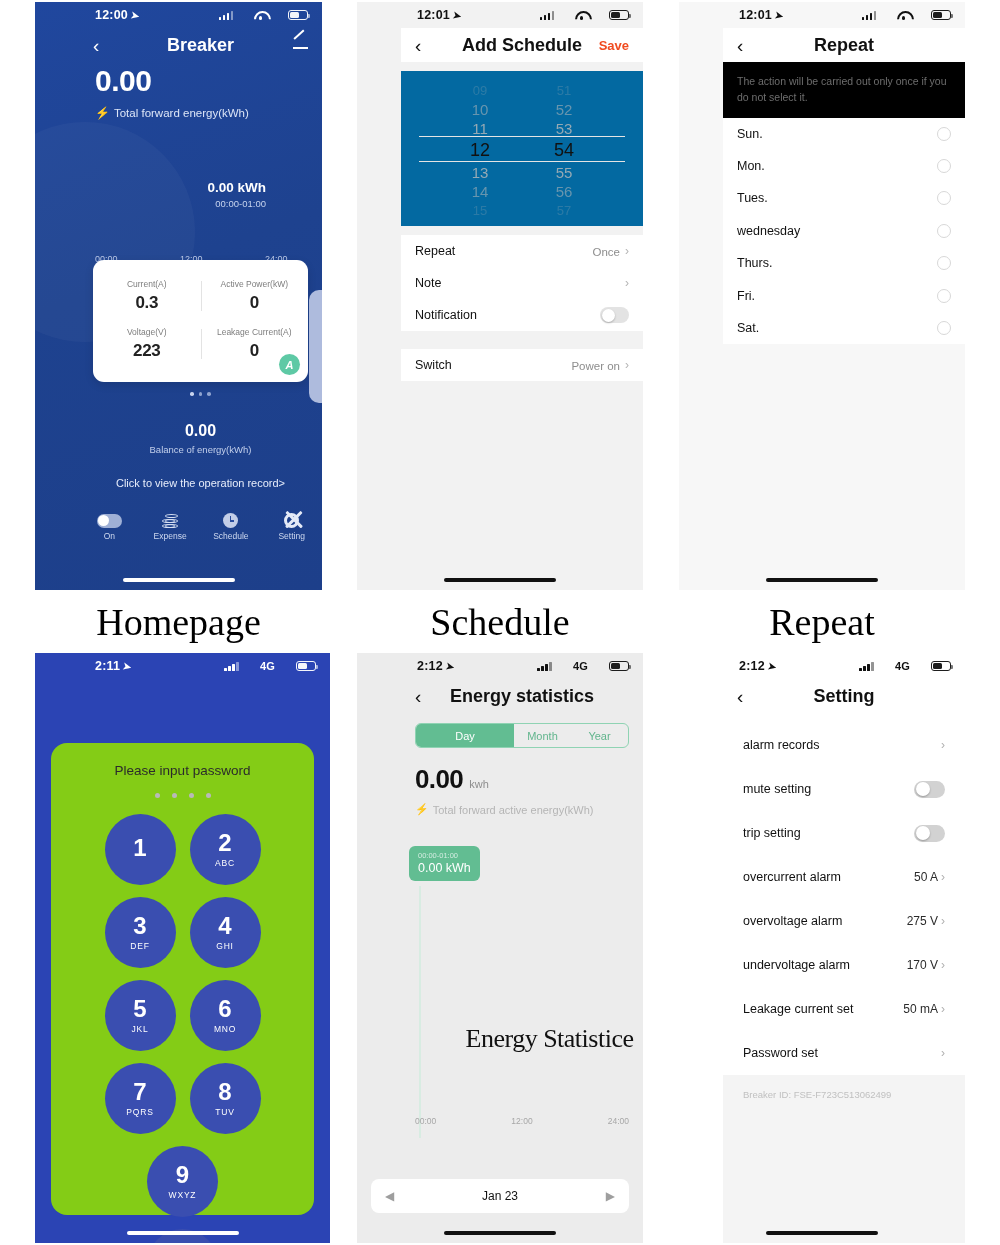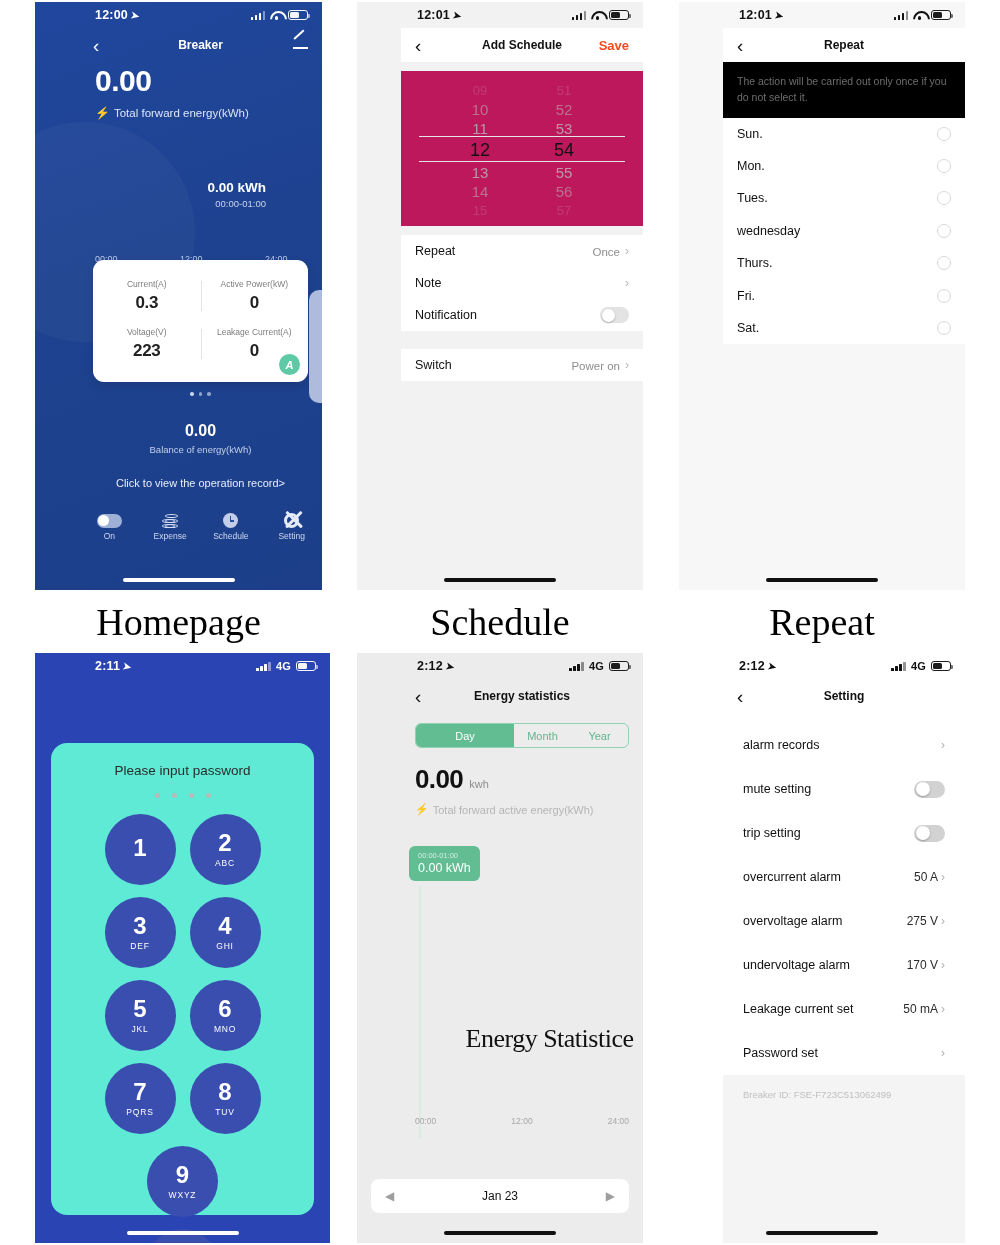--- a/index.html
+++ b/index.html
@@ -14,21 +14,21 @@
   .phone { position: absolute; overflow: hidden; padding-left: 44px; }
 
   
   .statusbar {
     height: 26px; display: flex; align-items: center;
     justify-content: space-between; padding: 0 14px 0 16px;
     font-size: 12.5px; font-weight: bold; letter-spacing: .2px;
   }
   .sb-left { display: flex; align-items: center; gap: 3px; }
   .loc-arrow { font-size: 10px; display:inline-block; transform: rotate(12deg); }
-  .sb-right { display: flex; align-items: center; gap: 5px; }
+  .sb-right { display: flex; align-items: center; gap: 21px; }
   .bars { display: flex; align-items: flex-end; gap: 1.5px; height: 10px; }
   .bars i { display: block; width: 2.5px; background: currentColor; border-radius: .5px; }
   .bars i:nth-child(1){height:3px;} .bars i:nth-child(2){height:5px;}
   .bars i:nth-child(3){height:7px;} .bars i:nth-child(4){height:9px;opacity:.45;}
   .wifi { position: relative; width: 13px; height: 10px; }
   .wifi::before{
     content:""; position:absolute; left:0; top:1px; width:13px; height:13px;
     border:2.4px solid currentColor; border-radius:50%;
     clip-path: polygon(0 0,100% 0,100% 48%,0 48%);
   }
@@ -40,21 +40,21 @@
           border-radius: 3px; position: relative; opacity:.95; }
   .batt::after{ content:""; position:absolute; right:-3.4px; top:3px; width:2px;height:4px;
                 background: currentColor; border-radius:0 1px 1px 0; opacity:.6;}
   .batt i{ position:absolute; left:1.4px; top:1.4px; bottom:1.4px; width:9px;
            background: currentColor; border-radius:1.5px;}
   .net-label { font-size: 11px; font-weight: bold; }
 
   
   .navbar { height: 34px; display:flex; align-items:center; position:relative; padding:0 14px; }
   .nav-title { position:absolute; left:0; right:0; text-align:center;
-               font-size:12px; font-weight:bold; pointer-events:none; }
+               font-size:18px; font-weight:bold; pointer-events:none; }
   .chev-back { font-size:19px; font-weight:300; line-height:1; cursor:pointer; }
   .nav-right { margin-left:auto; font-size:13px; font-weight:bold; }
 
   .home-indicator { position:absolute; bottom:8px; left:50%; transform:translateX(-50%);
                     width:112px; height:4.5px; border-radius:3px; }
 
   
   #p1 { left:35px; top:2px; width:287px; height:588px;
         background: linear-gradient(160deg,#20479e 0%,#1e428f 45%,#1d3f8a 100%);
         color:#fff; }
@@ -112,21 +112,21 @@
   .gearico{width:15px;height:15px;border-radius:50%;border:3.6px solid #e4eaf7;position:relative;}
   .gearico::before{content:"";position:absolute;left:-4.6px;top:2.4px;width:22px;height:3.4px;
                    background:#e4eaf7;border-radius:1px;transform:rotate(45deg);}
   .gearico::after{content:"";position:absolute;left:-4.6px;top:2.4px;width:22px;height:3.4px;
                   background:#e4eaf7;border-radius:1px;transform:rotate(-45deg);}
 
   
   #p2 { left:357px; top:2px; width:286px; height:588px; background:#f2f2f2; color:#111; }
   #p2 .navbar { background:#fff; }
   .save-btn { color:#f04b20; }
-  .picker-wrap { background:#be185d; position:relative; padding:10px 0 6px 0; margin-top:9px; }
+  .picker-wrap { background:#0369a1; position:relative; padding:10px 0 6px 0; margin-top:9px; }
   .picker { display:flex; justify-content:center; gap:30px; }
   .pcol { width:54px; text-align:center; }
   .pitem { font-size:15px; color:#b9b9b9; line-height:19px; }
   .pitem.f0{opacity:.22;font-size:13px;}
   .pitem.f1{opacity:.55;}
   .pitem.f2{opacity:.8;}
   .pitem.sel{ color:#111; font-size:18px; font-weight:500; line-height:25px; }
   .sel-band { position:absolute; left:18px; right:18px; top:50%; transform:translateY(-50%);
               height:26px; border-top:1px solid #e4e4e4; border-bottom:1px solid #e4e4e4; }
   .list { background:#fff; margin-top:9px; }
@@ -148,21 +148,21 @@
           font-size:12.5px; background:#fff; }
   .radio { margin-left:auto; width:14px;height:14px;border-radius:50%;border:1px solid #d8d8d8; }
 
   
   .caption { position:absolute; font-family:"Liberation Serif", serif;
              font-size:38px; color:#000; text-align:center; }
 
   
   #p4 { left:35px; top:653px; width:295px; height:590px; background:#2b44b4; color:#fff; }
   .kpad { position:absolute; left:16px; right:16px; top:90px; bottom:28px;
-          background:#5eead4; border-radius:16px; color:#111; }
+          background:#84cc16; border-radius:16px; color:#111; }
   .kp-title { text-align:center; font-size:13.5px; padding-top:20px; color:#2b2b2b; }
   .kp-dots { display:flex; gap:12px; justify-content:center; margin-top:15px; }
   .kp-dots i{width:5px;height:5px;border-radius:50%;background:#b9b9b9;display:block;}
   .kgrid { display:flex; flex-wrap:wrap; justify-content:center;
            gap:12px 14px; margin-top:16px; padding:0 16px; }
   .key { width:71px; height:71px; border-radius:50%; background:#3a4eb0; color:#fff;
          display:flex; flex-direction:column; align-items:center; justify-content:center; }
   .key .num { font-size:24px; font-weight:bold; line-height:1; }
   .key .ltr { font-size:8.5px; letter-spacing:.8px; margin-top:3px; }
   .krow-zero { display:flex; justify-content:center; margin-top:12px; }

